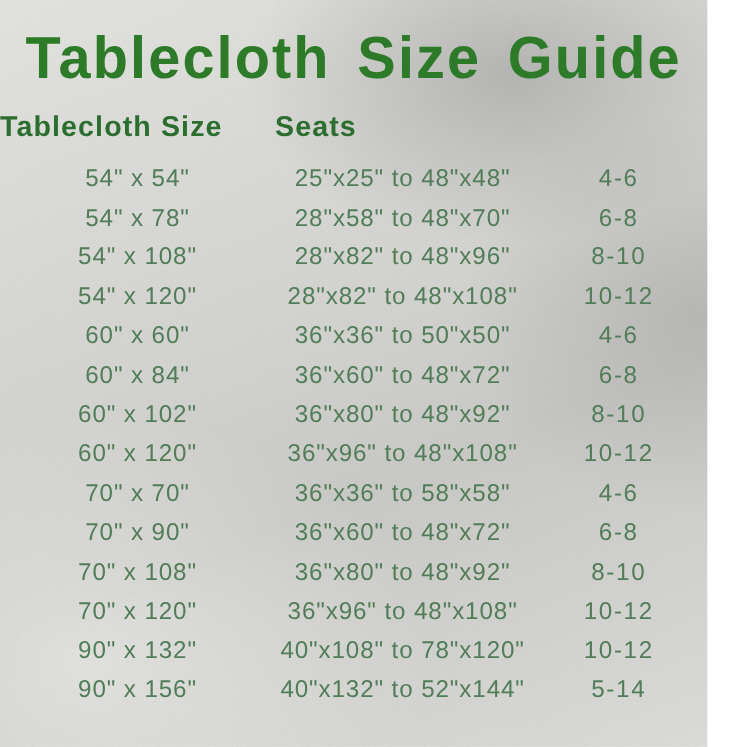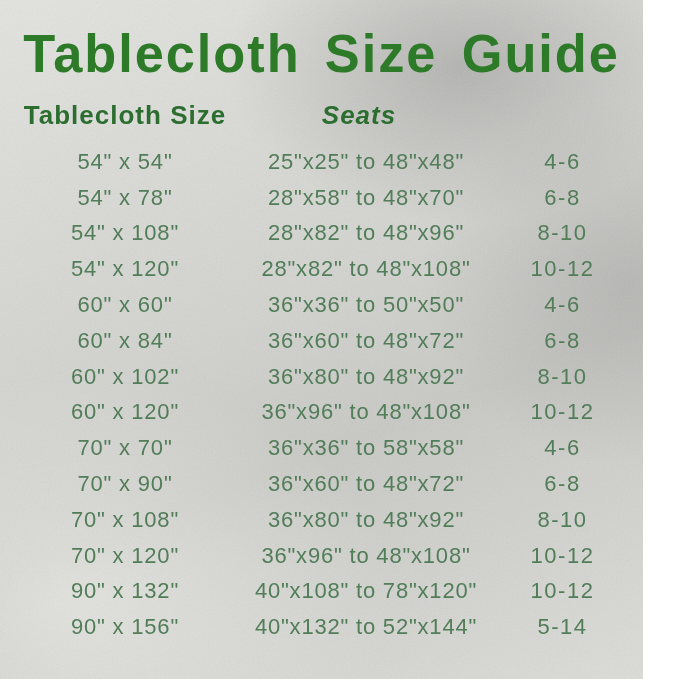--- a/index.html
+++ b/index.html
@@ -43,22 +43,22 @@
     display: grid;
     grid-template-columns: 250px 232px 197px;
   }
   .headers {
     margin-top: 16px;
     font-size: 26px;
     font-weight: bold;
     color: #2c6e2f;
     letter-spacing: 1px;
   }
-  .headers .hcell { text-align: center; }
-  .headers .h3 { padding-right: 14px; font-style: italic; }
+  .headers .hcell { }
+  .headers .h3 { padding-right: 14px; }
   .rows { margin-top: 13px; }
   .row {
     height: 35.8px;
     align-items: center;
     font-size: 22px;
     color: #517d58;
     letter-spacing: 0.8px;
   }
   .cell { text-align: center; white-space: nowrap; }
   .cell.c3 { padding-right: 36px; letter-spacing: 1.5px; }

